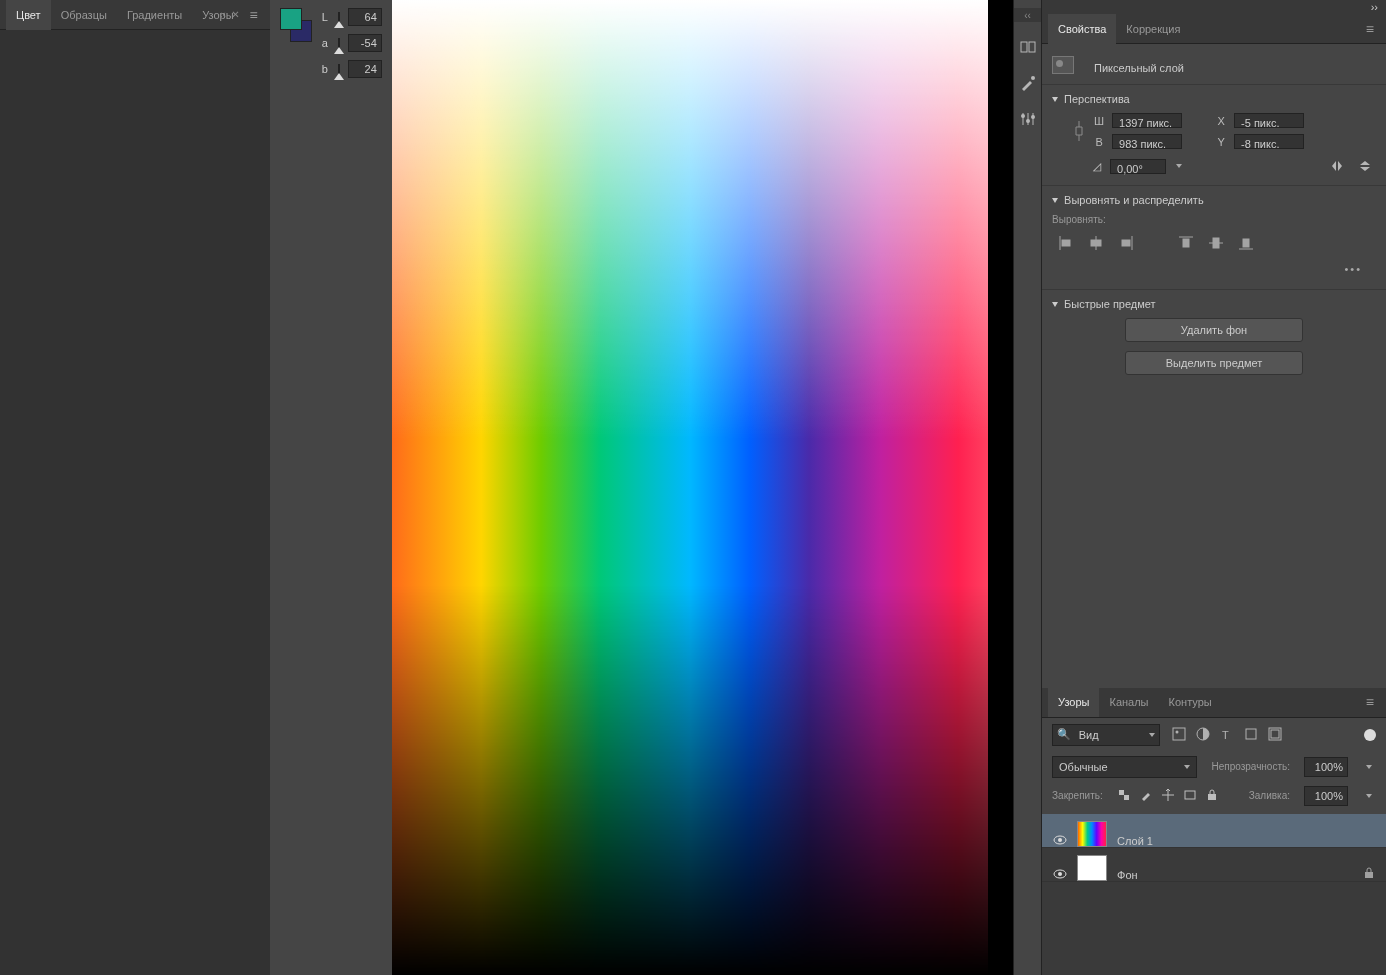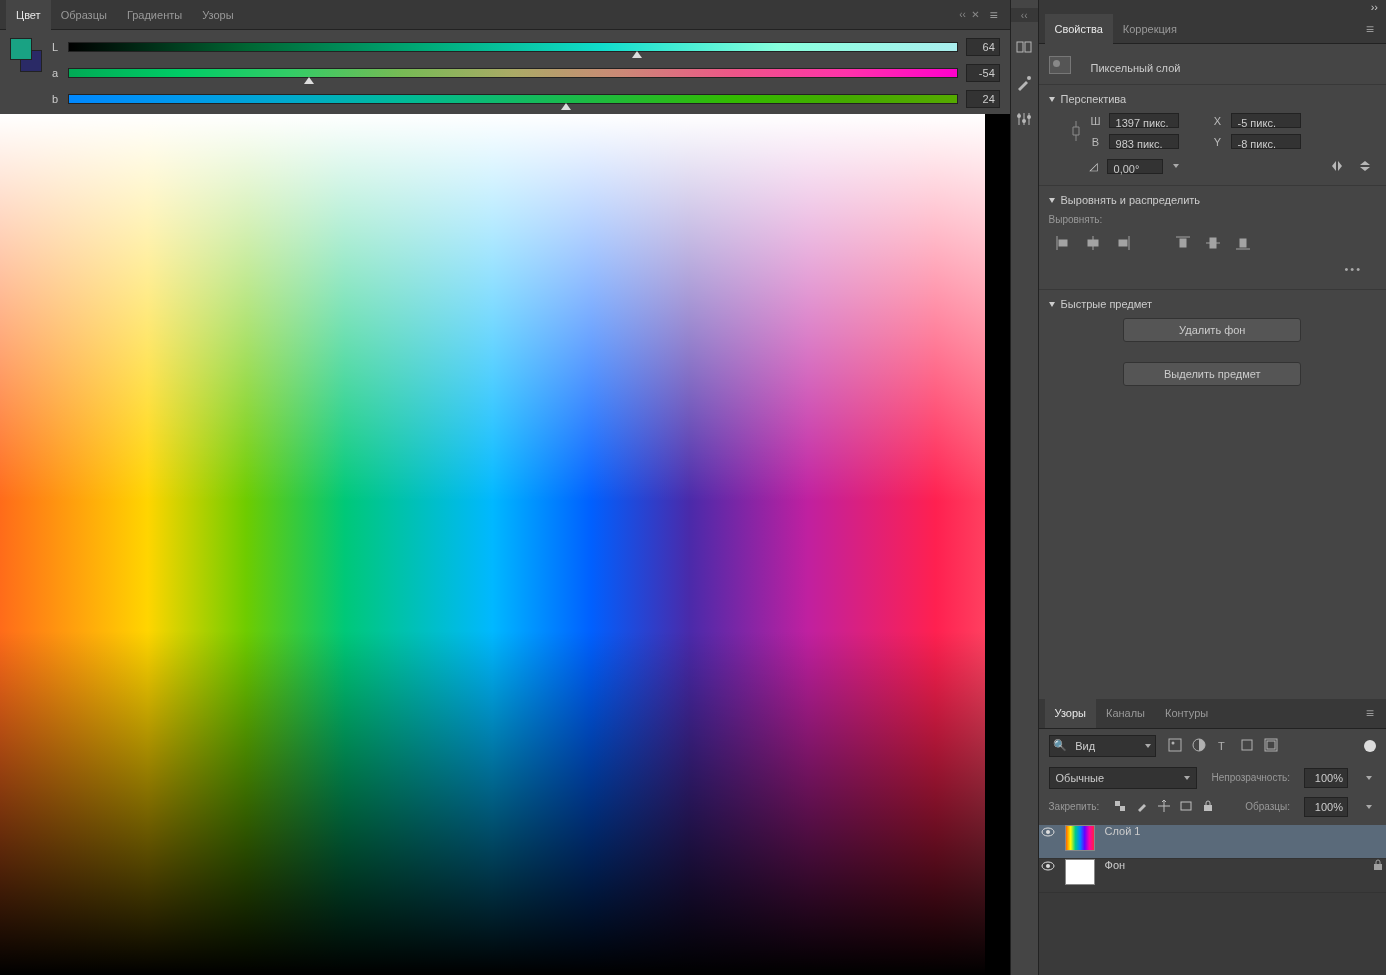--- a/index.html
+++ b/index.html
@@ -1,17 +1,17 @@
 <!DOCTYPE html>
 <html><head>
 <meta charset="utf-8">
 <style>
 *{box-sizing:border-box;margin:0;padding:0;font-family:Tahoma,Arial,sans-serif;font-size:11px;color:#ccc;user-select:none}
 body{background:#323232;width:1386px;height:975px;display:flex;overflow:hidden}
-.col-left{width:1132px;height:975px;display:flex;flex-direction:column;background:#323232}
+.col-left{width:1132px;height:975px;display:flex;flex-direction:row;background:#323232}
 .col-tools{width:32px;height:975px;background:#454545;border-left:1px solid #222;border-right:1px solid #222;display:flex;flex-direction:column;align-items:center;padding-top:8px;gap:14px}
 .col-right{flex:1;height:975px;display:flex;flex-direction:column;background:#454545}
 .panel-tabs{height:30px;background:#383838;display:flex;align-items:center;padding:0 6px;border-bottom:1px solid #222;position:relative}
 .tab{padding:0 10px;height:30px;line-height:30px;color:#999;cursor:pointer}
 .tab.active{background:#454545;color:#e8e8e8}
 .panel-menu{margin-left:auto;color:#999;font-size:14px;padding:0 6px}
 .hdr-ctrls{position:absolute;right:30px;top:0;display:flex;gap:8px;align-items:center;height:28px;color:#888;font-size:10px}
 .color-body{background:#454545;padding:8px 10px 6px 10px;display:flex;gap:8px}
 .swatches{width:32px;height:40px;position:relative}
 .sw{position:absolute;width:22px;height:22px;border:1px solid #222}
@@ -36,37 +36,37 @@
 .chev{width:0;height:0;border-left:3px solid transparent;border-right:3px solid transparent;border-top:5px solid #ccc}
 .transform{display:flex;flex-direction:column;gap:6px;padding-left:20px}
 .trow{display:flex;align-items:center;gap:6px}
 .tlbl{width:14px;color:#bbb;text-align:center}
 .tinp{width:70px;height:15px;background:#333;border:1px solid #222;padding:0 6px;line-height:18px}
 .gap{width:20px}
 .align-row{display:flex;gap:10px;padding:4px 0 4px 4px}
 .aico{width:20px;height:20px;display:flex;align-items:center;justify-content:center;opacity:0.7}
 .aico svg{stroke:#ccc;fill:#ccc}
 .dots{text-align:right;padding:6px 14px;color:#aaa;letter-spacing:2px}
-.qbtn{display:block;width:178px;height:24px;margin:0 auto 20px auto;background:#555;border:1px solid #333;text-align:center;line-height:22px;cursor:pointer;border-radius:3px}
+.qbtn{display:block;width:178px;height:24px;margin:0 auto 9px auto;background:#555;border:1px solid #333;text-align:center;line-height:22px;cursor:pointer;border-radius:3px}
 .layers-panel{flex:1;display:flex;flex-direction:column;background:#454545;min-height:0}
 .lay-ctrl{padding:6px 10px;display:flex;align-items:center;gap:6px}
 .search-wrap{display:flex;align-items:center;background:#333;border:1px solid #222;height:22px;flex-shrink:0}
 .search-ic{padding:0 4px;color:#999}
 .search-drop{width:70px;padding:0 4px;line-height:20px}
 .ddrop{width:14px;height:20px;display:flex;align-items:center;justify-content:center}
 .filter-icons{display:flex;gap:8px;margin-left:6px}
 .fi{width:16px;height:16px;opacity:0.8}
 .blend-row{display:flex;align-items:center;gap:14px;padding:4px 10px}
 .blend-sel{flex:1;max-width:160px;height:22px;background:#333;border:1px solid #222;padding:0 6px;line-height:20px;display:flex;justify-content:space-between;align-items:center}
 .opac-inp{width:44px;height:20px;background:#333;border:1px solid #222;text-align:right;padding:0 4px;line-height:18px}
 .lock-row{display:flex;align-items:center;gap:14px;padding:4px 10px 8px 10px}
 .lock-icons{display:flex;gap:6px}
 .li{width:16px;height:16px;opacity:0.9}
 .layer-list{flex:1;overflow:auto;background:#3a3a3a}
-.layer{display:flex;align-items:flex-start;height:34px;border-bottom:1px solid #333;padding:0 2px;gap:10px}
+.layer{display:flex;align-items:flex-end;height:34px;border-bottom:1px solid #333;padding:0 11px;gap:10px}
 .layer.sel{background:#5a6a7a}
 .eye{width:14px;height:14px}
 .lthumb{width:30px;height:26px;border:1px solid #888;background:#fff}
 .lthumb.rainbow{background:linear-gradient(to right,#f60,#ff0,#0c8,#08f,#60f,#f0a,#f24)}
 .lname{flex:1}
 .lock-ic{opacity:0.7}
 .tool-ic{width:22px;height:22px;display:flex;align-items:center;justify-content:center;opacity:0.85}
 .subtxt{color:#999;font-size:10px}
 .link-ic{width:14px;height:28px;display:flex;align-items:center;justify-content:center;opacity:0.7}
 .angle-ic{width:14px;display:inline-block;text-align:center}
@@ -334,21 +334,21 @@
             </svg></div>
        <div class="li"><svg width="14" height="14">
               <rect x="2" y="3" width="10" height="8" fill="none" stroke="#ccc"></rect>
             </svg></div>
        <div class="li"><svg width="14" height="14">
               <rect x="3" y="6" width="8" height="6" fill="#ccc"></rect>
               <path d="M5 6 V4 a2 2 0 0 1 4 0 V6" fill="none" stroke="#ccc"></path>
             </svg></div>
      </div>
      <div style="flex:1"></div>
-     <span class="subtxt">Образцы:</span>
+     <span class="subtxt">Заливка:</span>
      <div class="opac-inp">100%</div>
      <div class="ddrop">
           <div class="dd-caret"></div>
         </div>
    </div>
    <div class="layer-list">
      <div class="layer sel">
        <div class="eye"><svg width="14" height="14">
               <ellipse cx="7" cy="7" rx="6" ry="4" fill="none" stroke="#ddd"></ellipse>
               <circle cx="7" cy="7" r="2" fill="#ddd"></circle>

